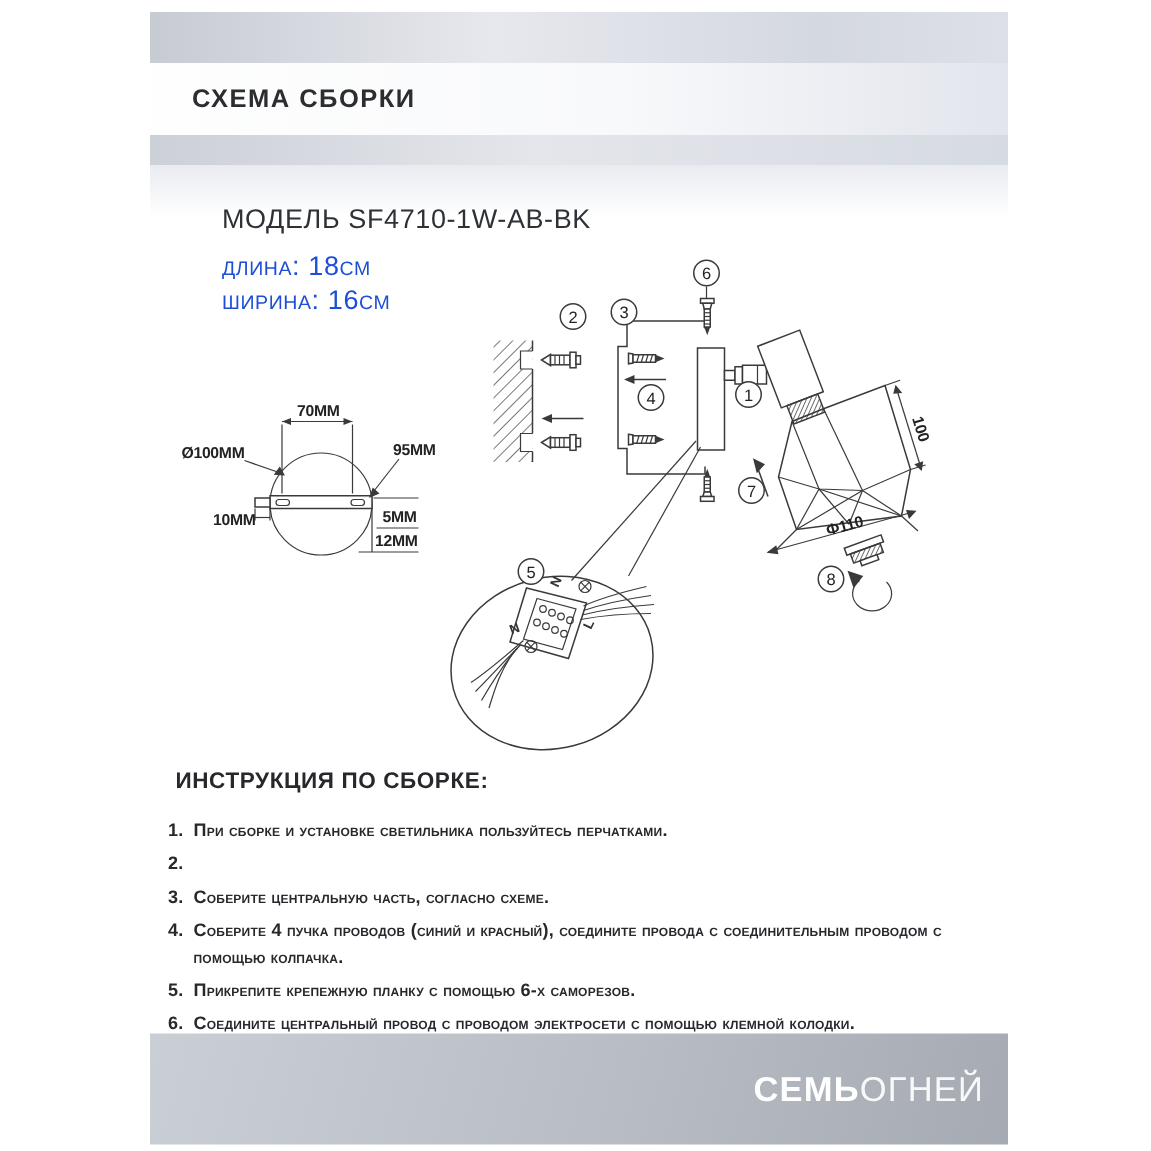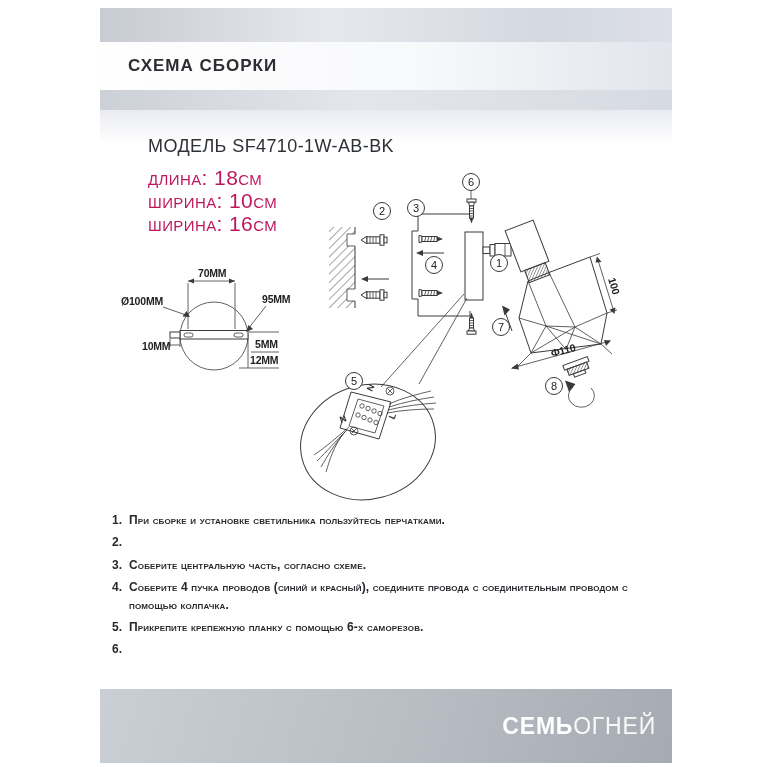--- a/index.html
+++ b/index.html
@@ -10,21 +10,21 @@
         background:linear-gradient(90deg,#c7cbd2 0%,#e6e8ed 40%,#d4d8e0 78%,#dde0e8 100%);}
   .title-strip{position:absolute;left:0;top:42px;width:100%;height:48px;display:flex;align-items:center;
         background:linear-gradient(90deg,#fefefe 0%,#f8f9fb 55%,#e2e5ec 100%);}
   .title-strip span{margin-left:28px;font-size:17px;font-weight:700;letter-spacing:1px;color:#2b2d31;}
   .band-under{position:absolute;left:0;top:90px;width:100%;height:20px;
         background:linear-gradient(90deg,#ccd0d7 0%,#e4e6eb 45%,#d6dae2 100%);}
   .main-tint{position:absolute;left:0;top:110px;width:100%;height:34px;
         background:linear-gradient(180deg,#e9ebf0 0%,rgba(255,255,255,0) 100%);}
   .model-block{position:absolute;left:28px;top:136px;margin-left:20px;}
   .model-name{font-size:18px;letter-spacing:.4px;margin-bottom:9px;color:#2e3136;}
-  .model-dim{font-size:21px;line-height:23px;font-variant:small-caps;letter-spacing:.4px;color:#be185d;}
+  .model-dim{font-size:18px;line-height:23px;font-variant:small-caps;letter-spacing:.4px;color:#1d4ed8;}
   .instructions{position:absolute;left:12px;top:512px;width:554px;}
   .instructions-heading{margin-left:5px;font-size:15px;font-weight:700;letter-spacing:.4px;
         color:#26282c;margin-bottom:16px;}
   .item{display:flex;margin-bottom:5px;font-size:12px;font-weight:700;letter-spacing:.15px;
         line-height:1.45;color:#26282c;}
   .item .num{flex:0 0 17px;}
   .item .txt{font-variant:small-caps;}
   .footer{position:absolute;left:0;bottom:4px;width:100%;height:74px;
         background:linear-gradient(105deg,#cacfd5 0%,#b8bcc3 55%,#a6abb3 100%);
         display:flex;align-items:center;justify-content:flex-end;}
@@ -49,25 +49,25 @@
     <div class="band-top"></div>
     <div class="title-strip">
       <span>СХЕМА СБОРКИ</span>
     </div>
     <div class="band-under"></div>
     <div class="main-tint"></div>
 
     <div class="model-block">
       <div class="model-name">МОДЕЛЬ SF4710-1W-AB-BK</div>
       <div class="model-dim">длина: 18см</div>
-      <div class="model-dim">ширина: 10см</div>
       <div class="model-dim">ширина: 16см</div>
     </div>
 
     <div class="instructions">
+      <div class="instructions-heading">ИНСТРУКЦИЯ ПО СБОРКЕ:</div>
       <div class="item">
         <span class="num">1.</span>
         <span class="txt">При сборке и установке светильника пользуйтесь перчатками.</span>
       </div>
       <div class="item">
         <span class="num">2.</span>
       </div>
       <div class="item">
         <span class="num">3.</span>
         <span class="txt">Соберите центральную часть, согласно схеме.</span>
@@ -75,20 +75,21 @@
       <div class="item">
         <span class="num">4.</span>
         <span class="txt">Соберите 4 пучка проводов (синий и красный), соедините провода с соединительным проводом с помощью колпачка.</span>
       </div>
       <div class="item">
         <span class="num">5.</span>
         <span class="txt">Прикрепите крепежную планку с помощью 6-х саморезов.</span>
       </div>
       <div class="item">
         <span class="num">6.</span>
+        <span class="txt">Соедините центральный провод с проводом электросети с помощью клемной колодки.</span>
       </div>
     </div>
 
     <div class="footer">
       <div class="brand"><span class="b">СЕМЬ</span><span class="l">ОГНЕЙ</span></div>
     </div>
   </div>
 
   <svg class="diagram" viewBox="0 0 767 767">
     <defs>

